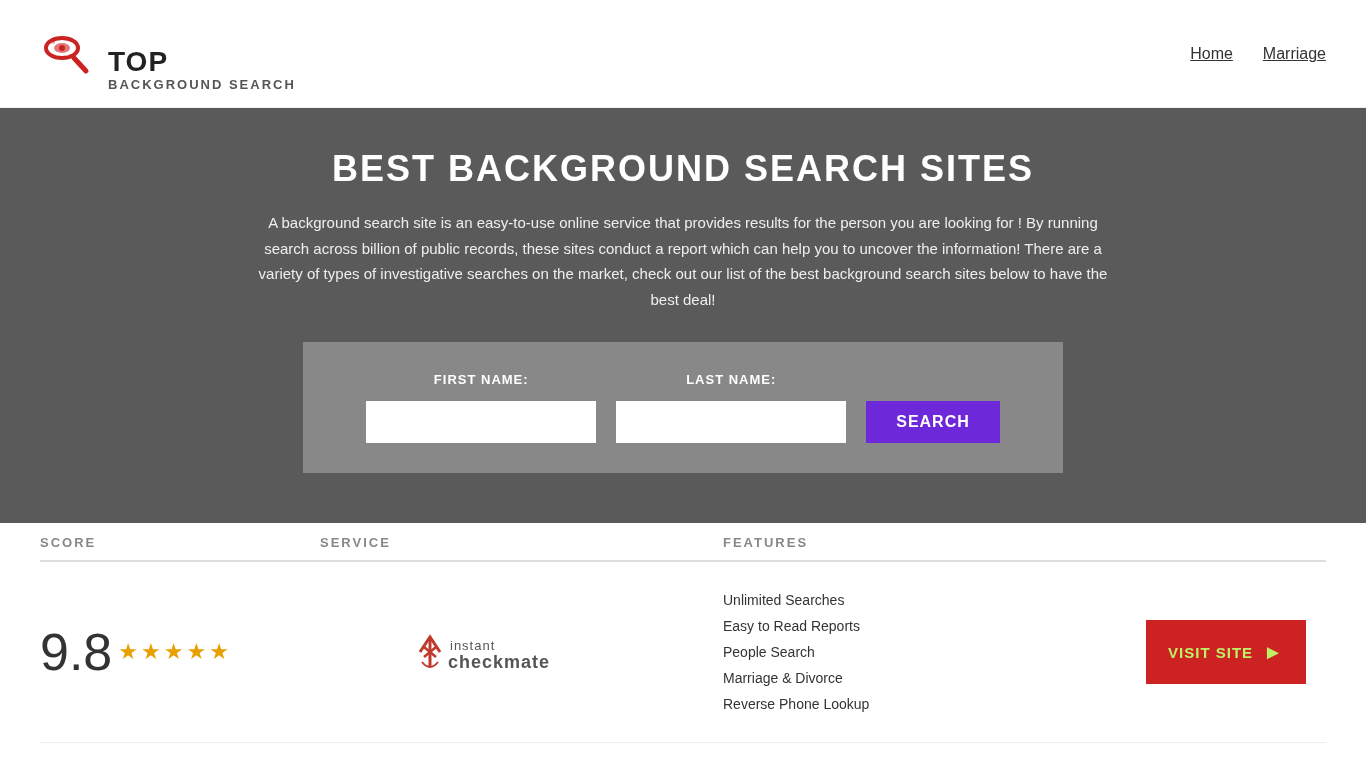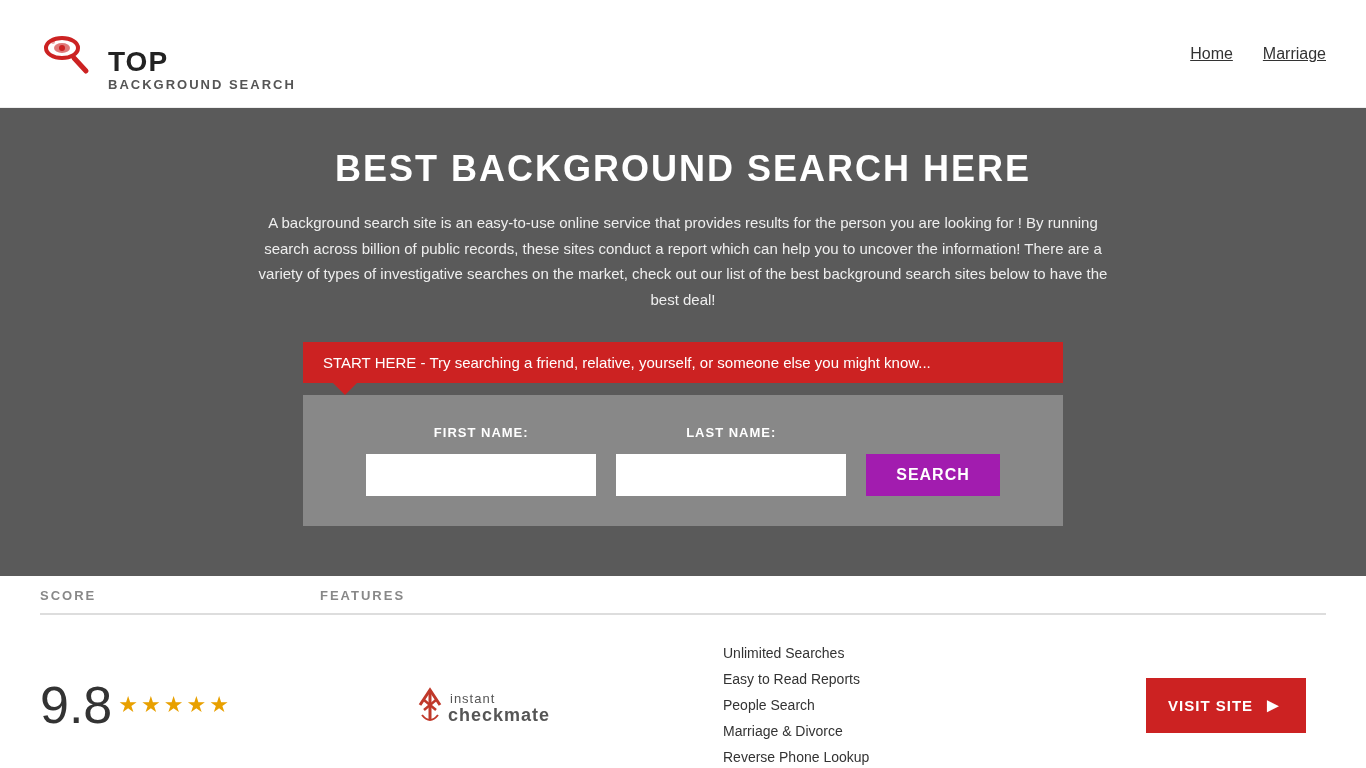--- a/index.html
+++ b/index.html
@@ -117,21 +117,21 @@
     }
     .form-group input {
       width: 230px;
       height: 42px;
       border: none;
       background: #fff;
       padding: 0 10px;
       font-size: 15px;
     }
     .search-btn {
-      background: #a21caf;
+      background: #6d28d9;
       color: #fff;
       border: none;
       padding: 0 30px;
       height: 42px;
       font-size: 16px;
       font-weight: 700;
       letter-spacing: 1px;
       cursor: pointer;
     }
 
@@ -193,24 +193,24 @@
       font-size: 14px;
       color: #333;
     }
     .visit-col {
       display: flex;
       justify-content: flex-end;
       padding-right: 20px;
     }
     .visit-btn {
       background: #cc2222;
-      color: #ffffff;
+      color: #bef264;
       border: none;
       padding: 0 20px;
-      height: 55px;
+      height: 64px;
       font-size: 15px;
       font-weight: 700;
       letter-spacing: 1px;
       cursor: pointer;
       display: flex;
       align-items: center;
       gap: 10px;
       min-width: 160px;
       justify-content: center;
     }
@@ -237,43 +237,43 @@
       <span class="logo-bottom">BACKGROUND SEARCH</span>
     </div>
   </div>
   <nav class="nav">
     <a href="#">Home</a>
     <a href="#">Marriage</a>
   </nav>
 </header>
 
 <section class="hero">
-  <h1>BEST BACKGROUND SEARCH HERE</h1>
+  <h1>BEST BACKGROUND SEARCH SITES</h1>
   <p>A background search site is an easy-to-use online service that provides results  for the person you are looking for ! By  running  search across billion of public records, these sites conduct  a report which can help you to uncover the information! There are a variety of types of investigative searches on the market, check out our  list of the best background search sites below to have the best deal!</p>
   <div style="max-width:760px; margin: 0 auto;">
-    <div class="callout-banner">START HERE - Try searching a friend, relative, yourself, or someone else you might know...</div>
     <div class="search-form-area">
       <div class="search-form">
         <div class="form-group">
           <label>FIRST NAME:</label>
           <input type="text" style="">
         </div>
         <div class="form-group">
           <label>LAST NAME:</label>
           <input type="text" style="">
         </div>
         <button class="search-btn">SEARCH</button>
       </div>
     </div>
   </div>
 </section>
 
 <section class="results-section">
   <div class="results-header">
     <div class="col-label">SCORE</div>
+    <div class="col-label">SERVICE</div>
     <div class="col-label">FEATURES</div>
     <div class="col-label"></div>
   </div>
 
   <div class="result-row">
     <div class="score-col">
       <span class="score-number">9.8</span>
       <div class="stars">
         <span class="star">★</span>
         <span class="star">★</span>

